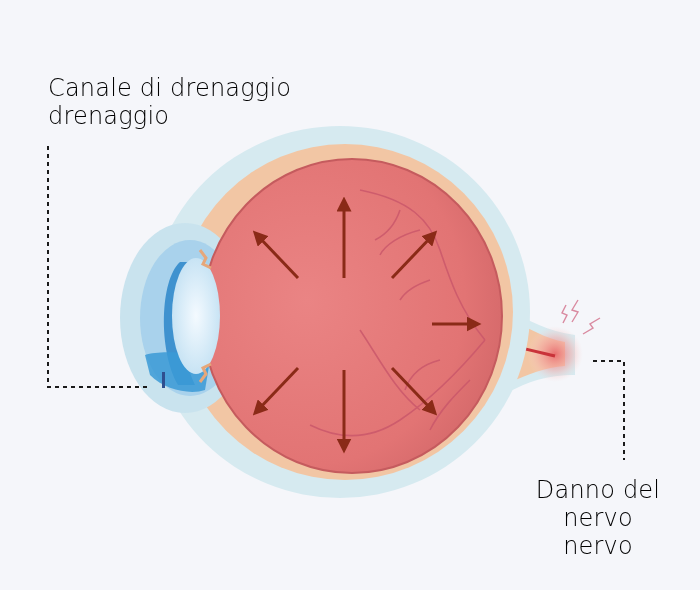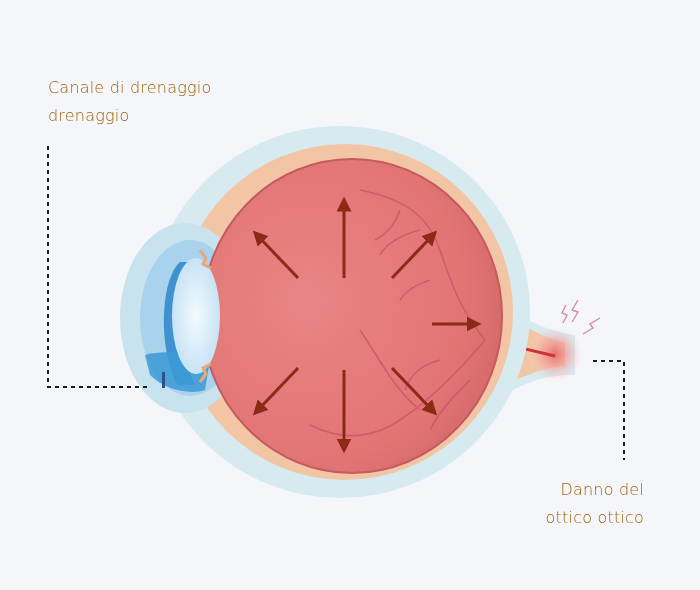--- a/index.html
+++ b/index.html
@@ -5,42 +5,42 @@
   html, body { margin: 0; padding: 0; }
   body {
     width: 700px; height: 590px;
     background: #f5f6fa;
     position: relative;
     overflow: hidden;
     font-family: "DejaVu Sans", sans-serif;
   }
   .label {
     position: absolute;
-    color: #a16207;
-    font-size: 16px;
+    color: #000000;
+    font-size: 24px;
     line-height: 28px;
     font-weight: 300;
     letter-spacing: 0.2px;
   }
   .label-left { left: 48px; top: 74px; }
-  .label-right { left: 504px; top: 476px; text-align: right; width: 140px; }
+  .label-right { left: 528px; top: 476px; text-align: center; width: 140px; }
   .label span { display: block; }
   svg.diagram { position: absolute; left: 0; top: 0; }
 </style>
 </head>
 <body>
 
 <div class="label label-left">
   <span>Canale di drenaggio</span>
   <span>drenaggio</span>
 </div>
 
 <div class="label label-right">
   <span>Danno del</span>
-  <span>ottico ottico</span>
+  <span>nervo nervo</span>
 </div>
 
 <svg class="diagram" width="700" height="590" viewBox="0 0 700 590">
   <defs>
     <radialGradient id="vitGrad" cx="0.35" cy="0.45" r="0.75">
       <stop offset="0" stop-color="#ea8484"></stop>
       <stop offset="0.7" stop-color="#e27474"></stop>
       <stop offset="1" stop-color="#cf6466"></stop>
     </radialGradient>
     <radialGradient id="lensGrad" cx="0.5" cy="0.5" r="0.6">

